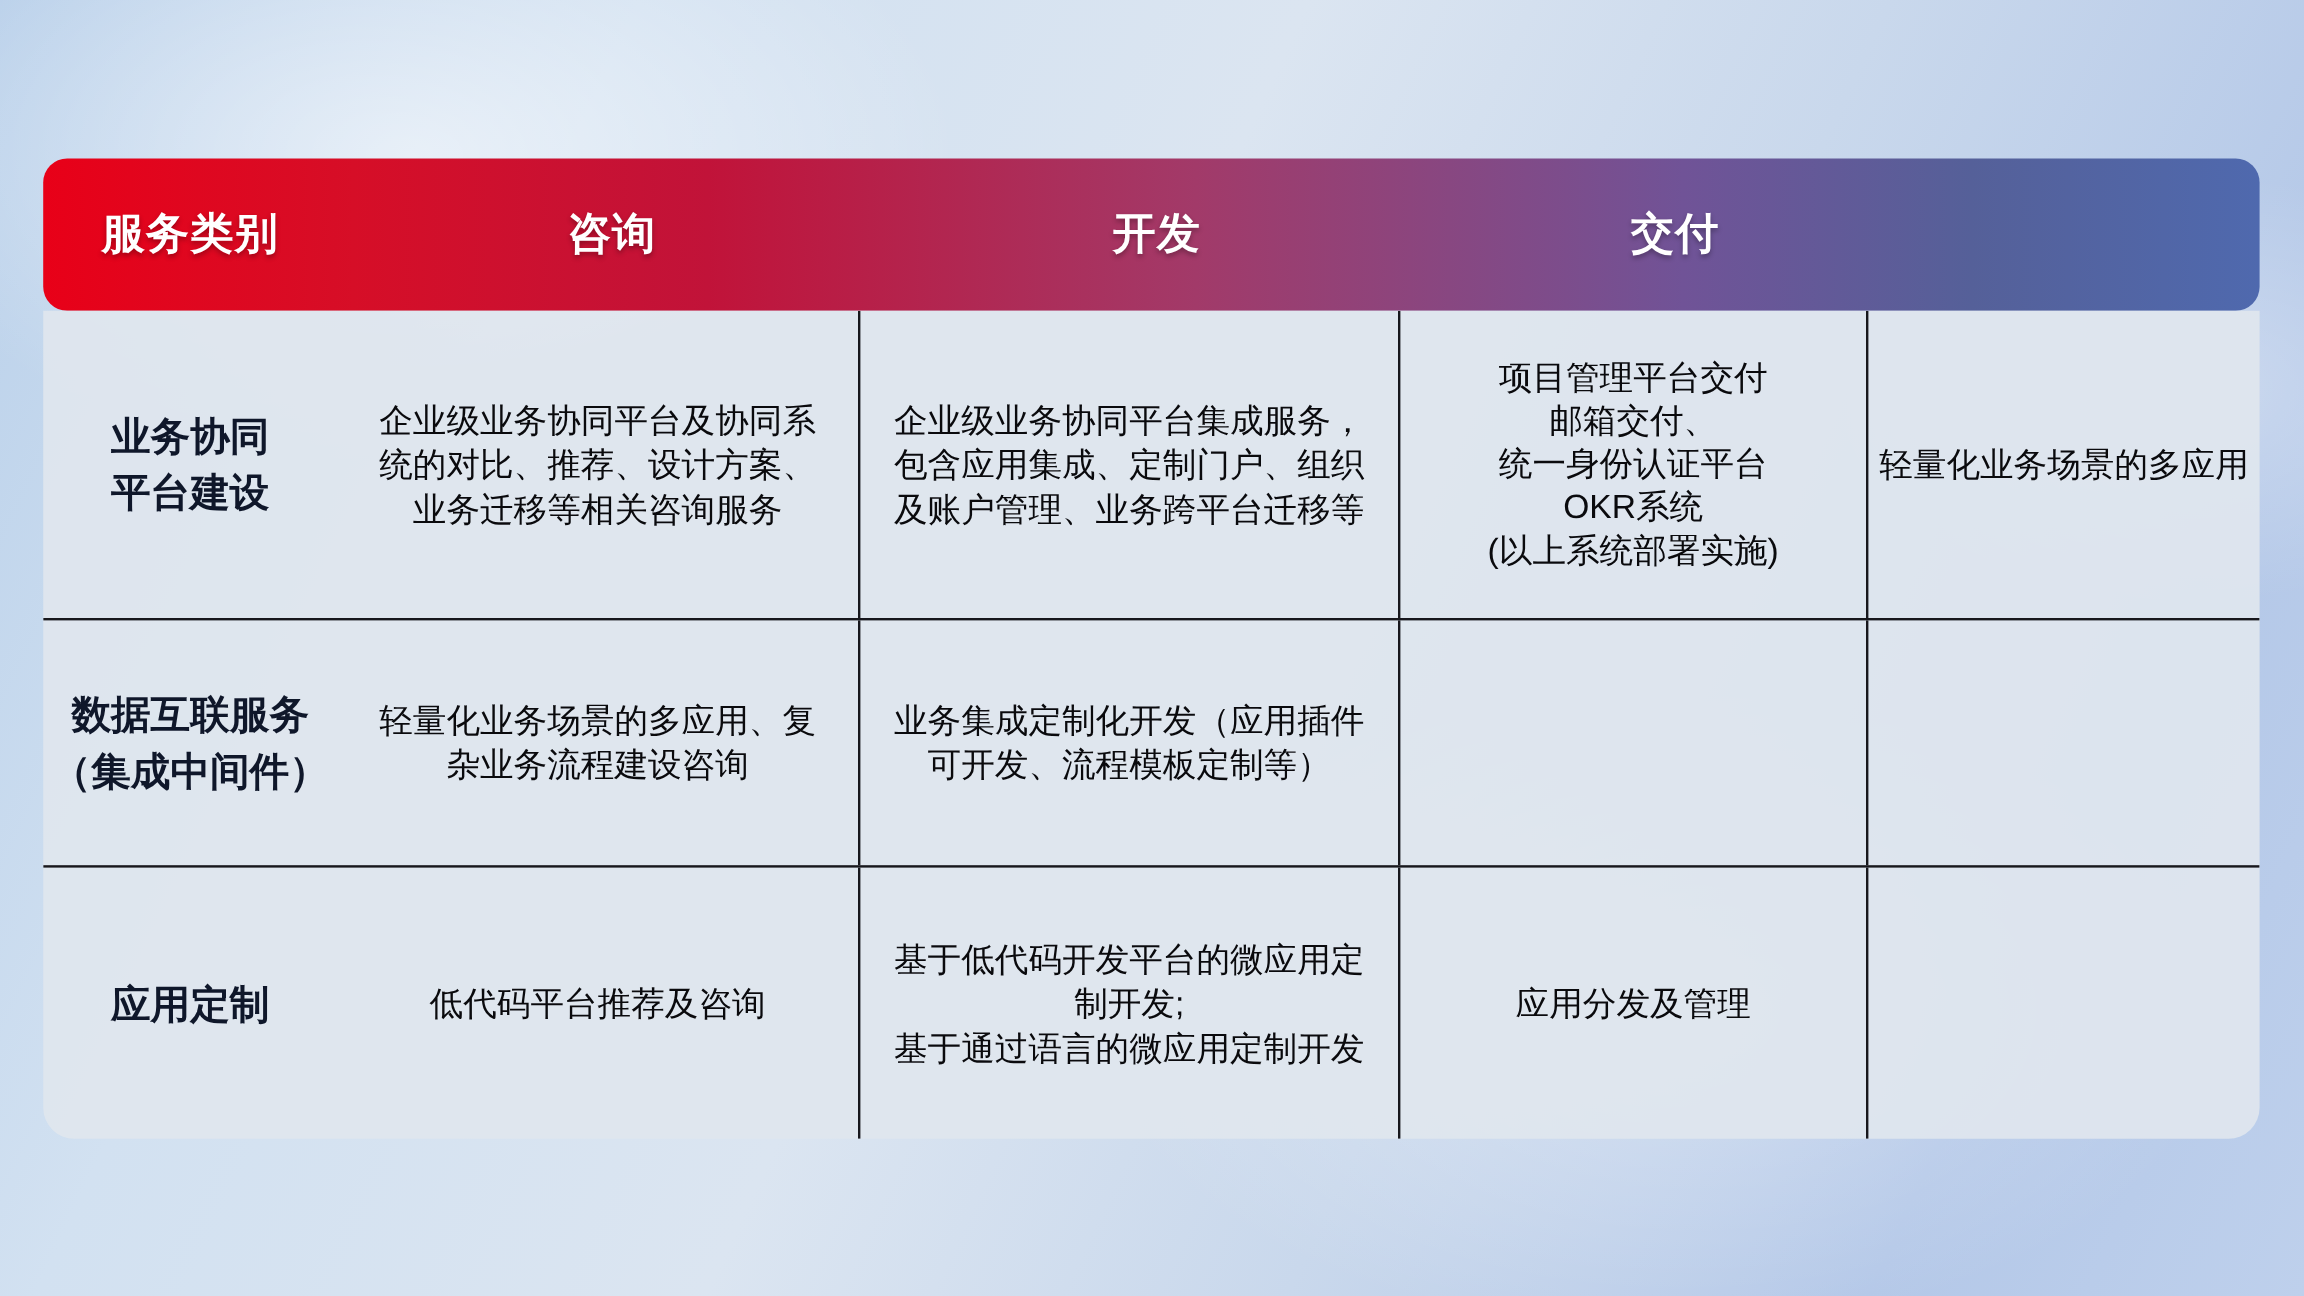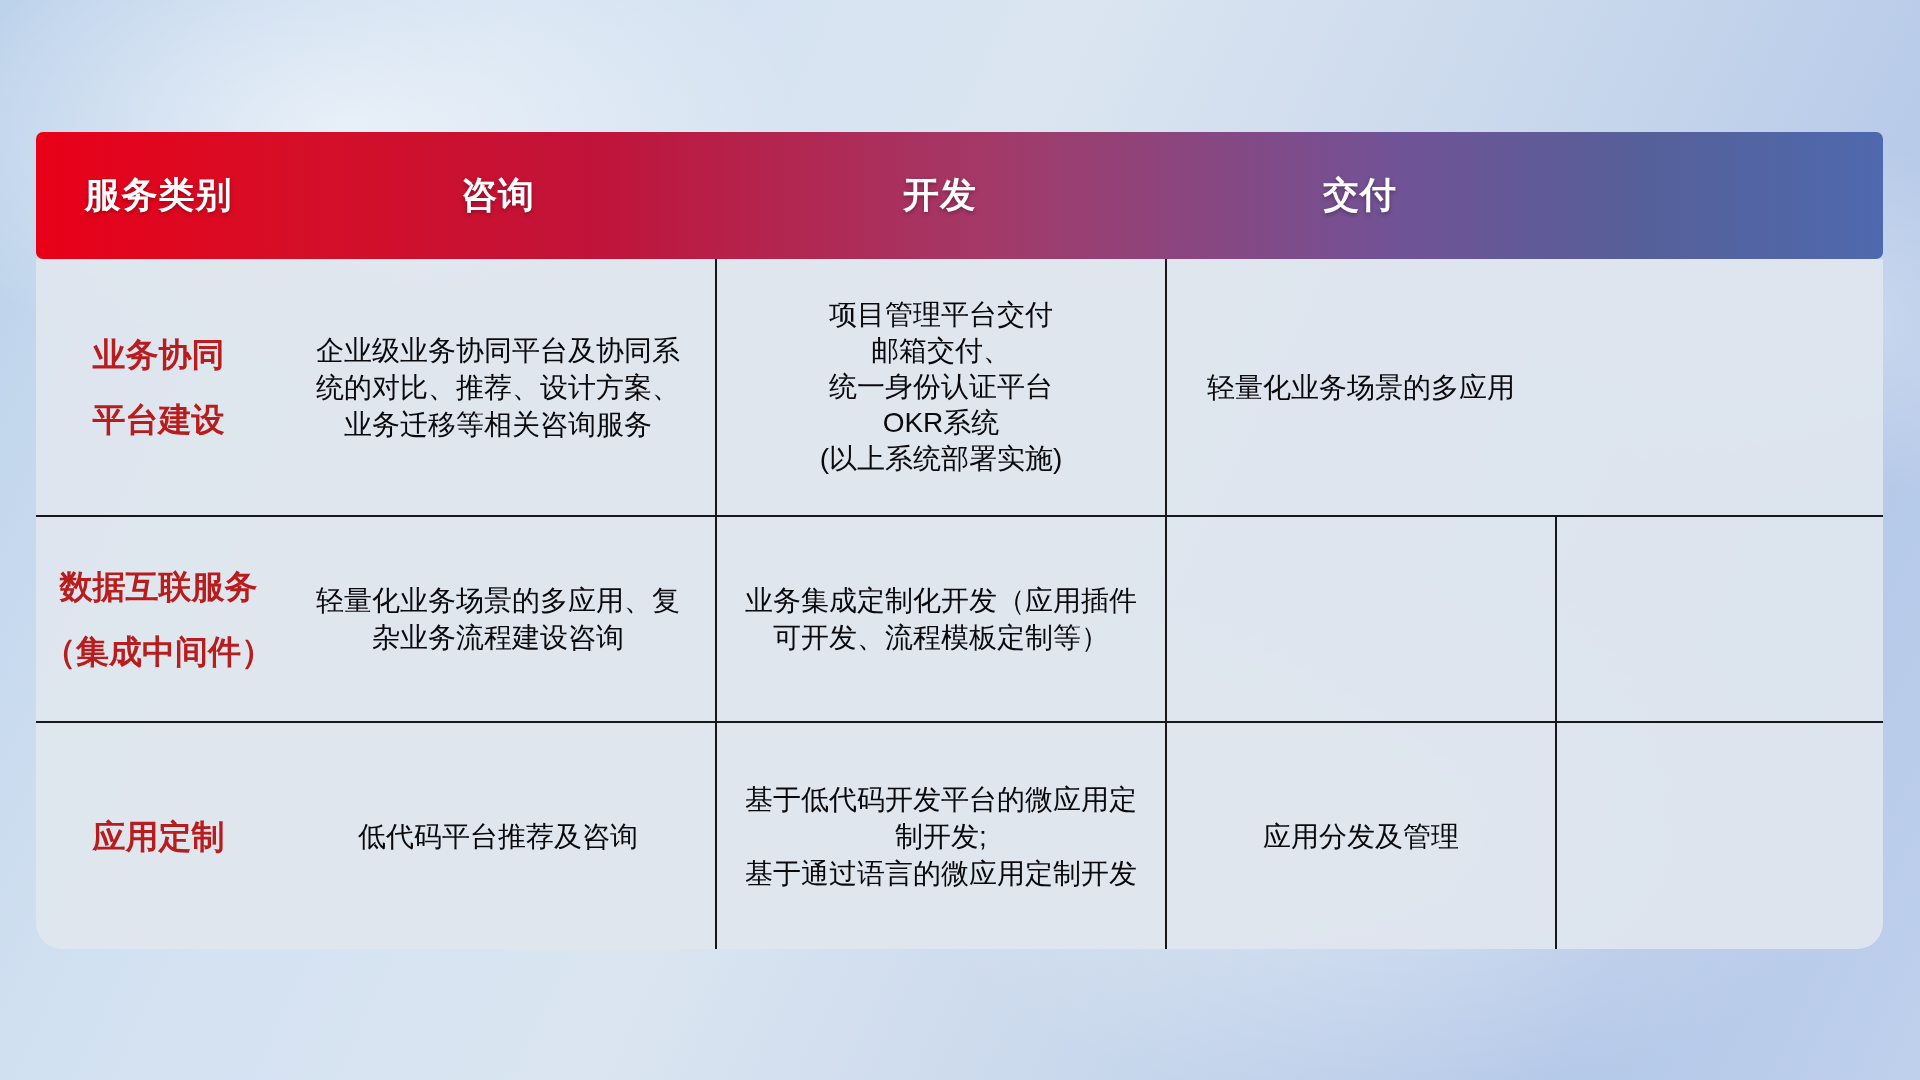--- a/index.html
+++ b/index.html
@@ -11,43 +11,44 @@
     position:absolute; inset:0;
     background:
       radial-gradient(ellipse 700px 400px at 18% 12%, rgba(255,255,255,0.55), rgba(255,255,255,0) 65%),
       radial-gradient(ellipse 800px 450px at 72% 78%, rgba(255,255,255,0.35), rgba(255,255,255,0) 60%),
       radial-gradient(ellipse 500px 300px at 95% 30%, rgba(255,255,255,0.30), rgba(255,255,255,0) 60%),
       linear-gradient(115deg, #b9d0ea 0%, #d2e1f1 22%, #dbe5f1 45%, #c9d8ec 65%, #b4c8e8 85%, #bed0ec 100%);
   }
   .card { position:absolute; left:36px; top:132px; width:1847px; }
   .grid-cols { display:grid; grid-template-columns:245px 434px 450px 390px 328px; }
   .thead {
-    height:127px; border-radius:7px;
+    height:127px; border-radius:20px;
     align-items:center; text-align:center;
     color:#ffffff; font-weight:bold; font-size:36px; letter-spacing:1px;
     text-shadow:0 2px 4px rgba(0,0,0,0.30);
     background:linear-gradient(90deg, #e80018 0%, #d60e27 14%, #c11339 30%, #a23a69 52%, #705397 74%, #556099 87%, #4f69ae 100%);
+    gap:12px;
   }
   .tbody {
     background:rgba(223,230,238,0.92);
     border-radius:0 0 26px 26px;
     overflow:hidden;
   }
   .row + .row { border-top:2px solid #17171c; }
   .row-1 { height:256px; }
   .row-2 { height:204px; }
   .row-3 { height:226px; }
   .cell {
     display:flex; align-items:center; justify-content:center;
     text-align:center; white-space:pre-line;
     font-size:28px; line-height:37px; color:#0a0a0d;
     padding:16px 6px; box-sizing:border-box;
   }
   .cell.bordered { border-left:2px solid #17171c; }
-  .cell.cat { color:#b91c1c; font-weight:bold; font-size:33px; line-height:65px; }
+  .cell.cat { color:#0f172a; font-weight:bold; font-size:33px; line-height:47px; }
   .cell.delivery-tall { line-height:36px; }
 </style>
 </head>
 <body>
 
 <div class="bg"></div>
 
 <div class="card">
 
   <div class="thead grid-cols">
@@ -58,20 +59,23 @@
   </div>
 
   <div class="tbody">
 
     <div class="row row-1 grid-cols">
       <div class="cell cat">业务协同
 平台建设</div>
       <div class="cell">企业级业务协同平台及协同系
 统的对比、推荐、设计方案、
 业务迁移等相关咨询服务</div>
+      <div class="cell bordered">企业级业务协同平台集成服务，
+包含应用集成、定制门户、组织
+及账户管理、业务跨平台迁移等</div>
       <div class="cell bordered delivery-tall">项目管理平台交付
 邮箱交付、
 统一身份认证平台
 OKR系统
 (以上系统部署实施)</div>
       <div class="cell bordered">轻量化业务场景的多应用</div>
     </div>
 
     <div class="row row-2 grid-cols">
       <div class="cell cat">数据互联服务

